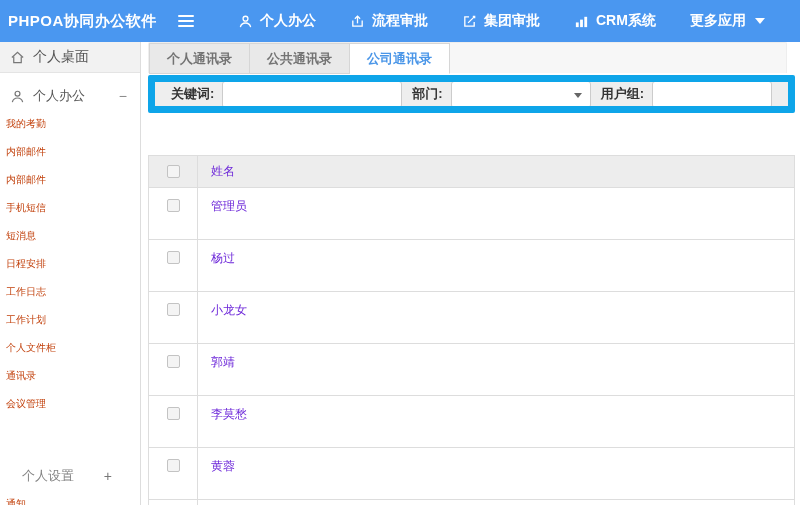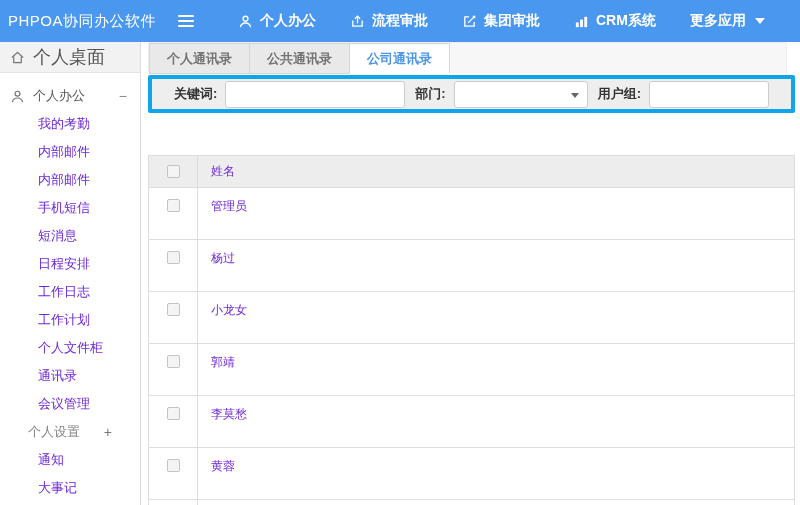--- a/index.html
+++ b/index.html
@@ -2,63 +2,63 @@
 <html><head>
 <meta charset="utf-8">
 <style>
   * { margin:0; padding:0; box-sizing:border-box; }
   html,body { width:800px; height:505px; overflow:hidden; background:#fff;
     font-family:"Liberation Sans","DejaVu Sans",sans-serif; }
 
   
   .app-header { position:absolute; left:0; top:0; width:800px; height:42px;
     background:#4a97f0; display:flex; align-items:center; color:#fff; }
-  .brand { font-size:15px; font-weight:normal; padding-left:8px; width:178px;
+  .brand { font-size:15px; font-weight:bold; padding-left:8px; width:178px;
     letter-spacing:.5px; white-space:nowrap; }
   .topnav { display:flex; align-items:center; gap:34px; font-size:14px; font-weight:bold; }
   .topnav .nav-item { display:flex; align-items:center; gap:7px; cursor:pointer; white-space:nowrap; }
   .burger { display:flex; flex-direction:column; gap:3px; cursor:pointer; margin-right:10px; }
   .burger span { display:block; width:16px; height:2px; background:#fff; border-radius:1px; }
   .ticon { width:15px; height:15px; display:inline-block; }
   .ticon svg { width:15px; height:15px; display:block; }
   .caret-down { width:0; height:0; border-left:5px solid transparent;
     border-right:5px solid transparent; border-top:6px solid #fff; margin-left:2px; }
 
   
   .sidebar { position:absolute; left:0; top:42px; width:141px; height:463px;
     background:#fff; border-right:1px solid #ddd; overflow:hidden; }
   .side-desktop { height:31px; background:#f2f2f2; border-bottom:1px solid #e4e4e4;
-    display:flex; align-items:center; gap:8px; padding-left:10px; font-size:18px;
+    display:flex; align-items:center; gap:8px; padding-left:10px; font-size:14px;
     color:#555; cursor:pointer; }
   .side-group { margin-top:9px; height:28px; display:flex; align-items:center; gap:8px;
     padding-left:10px; font-size:13px; color:#555; cursor:pointer; position:relative; }
   .side-group .collapse { position:absolute; right:13px; color:#888; font-size:14px; }
   .sicon { width:15px; height:15px; color:#777; }
   .sicon svg { width:15px; height:15px; display:block; }
   .side-sub { list-style:none; }
-  .side-sub .sub-item { height:28px; line-height:28px; padding-left:38px;
-    font-size:13px; color:#6d28d9; cursor:pointer; white-space:nowrap; }
-  .side-settings { height:28px; line-height:28px; padding-left:28px; font-size:13px;
-    color:#848484; cursor:pointer; position:relative; }
+  .side-sub .sub-item { height:28px; line-height:28px; padding-left:6px;
+    font-size:10px; color:#c2410c; cursor:pointer; white-space:nowrap; }
+  .side-settings { height:28px; line-height:28px; padding-left:22px; font-size:13px;
+    color:#848484; cursor:pointer; position:relative;margin-top:44px; }
   .side-settings .expand { position:absolute; right:28px; top:0; color:#777; font-size:14px; }
 
   
   .main { position:absolute; left:141px; top:42px; width:659px; height:463px;
     background:#fff; padding:0 5px 0 7px; }
 
   .tabstrip { height:31px; background:#f7f7f7; border:1px solid #eee; border-bottom:none;
     display:flex; margin-right:8px; border-radius:2px 2px 0 0; }
   .tab { height:31px; display:flex; align-items:center; padding:0 17px;
     font-size:13px; font-weight:bold; color:#737373; background:#e9e9e9;
     border:1px solid #d6d6d6; border-left:none; cursor:pointer; }
   .tab:first-child { border-left:1px solid #d6d6d6; }
   .tab.active { background:#fff; color:#4a96e8; border-bottom:1px solid #fff; }
 
-  .filterbar { margin-top:2px; height:38px; background:#eee; border:4px solid #0ea5e9;
-    border-radius:2px; display:flex; align-items:center; padding:0 22px; overflow:hidden; }
+  .filterbar { margin-top:2px; height:38px; background:#eee; border:7px solid #0ea5e9;
+    border-radius:2px; display:flex; align-items:center; padding:0 16px; overflow:hidden; }
   .f-label { font-size:13px; font-weight:bold; color:#333; white-space:nowrap; }
   .f-input { height:27px; background:#fff; border:1px solid #ccc; border-radius:3px;
     margin:0 10px 0 8px; padding:0 6px; font-size:13px; color:#333; outline:none; }
   .kw { width:180px; }
   .f-select { position:relative; width:182px; height:27px; background:#fff;
     border:1px solid #ccc; border-radius:3px; margin:0 10px 0 8px; cursor:pointer; }
   .f-select .sel-arrow { position:absolute; right:8px; top:11px; width:0; height:0;
     border-left:4px solid transparent; border-right:4px solid transparent;
     border-top:5px solid #666; }
   .ug { flex:1; min-width:120px; margin-right:0; }

